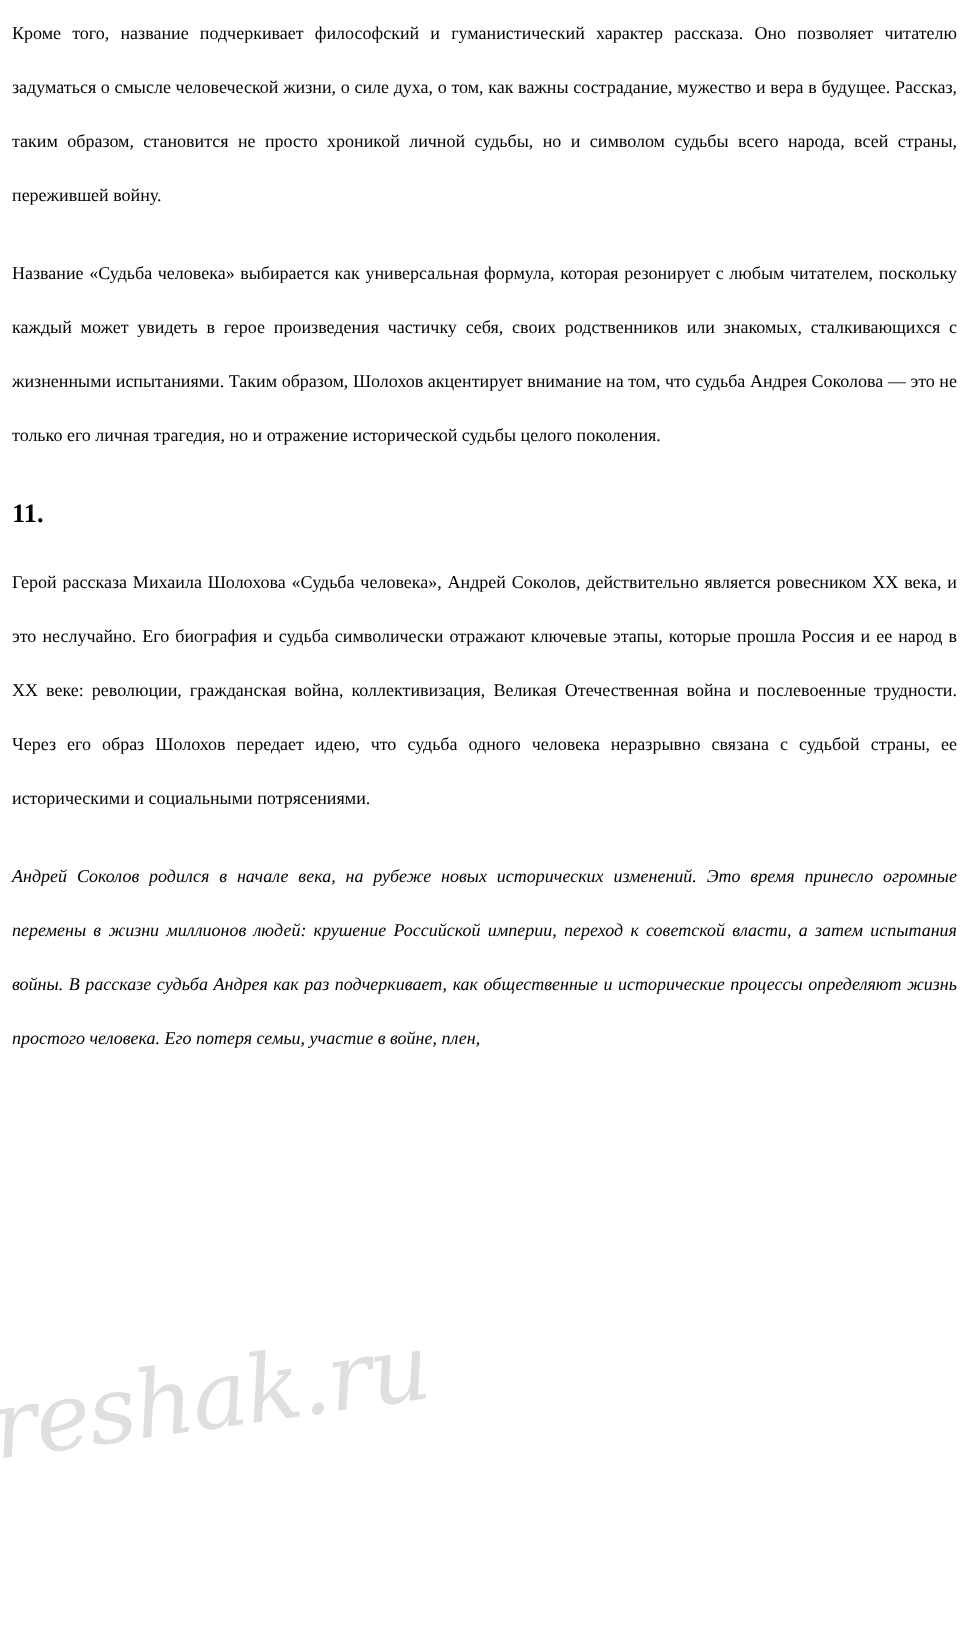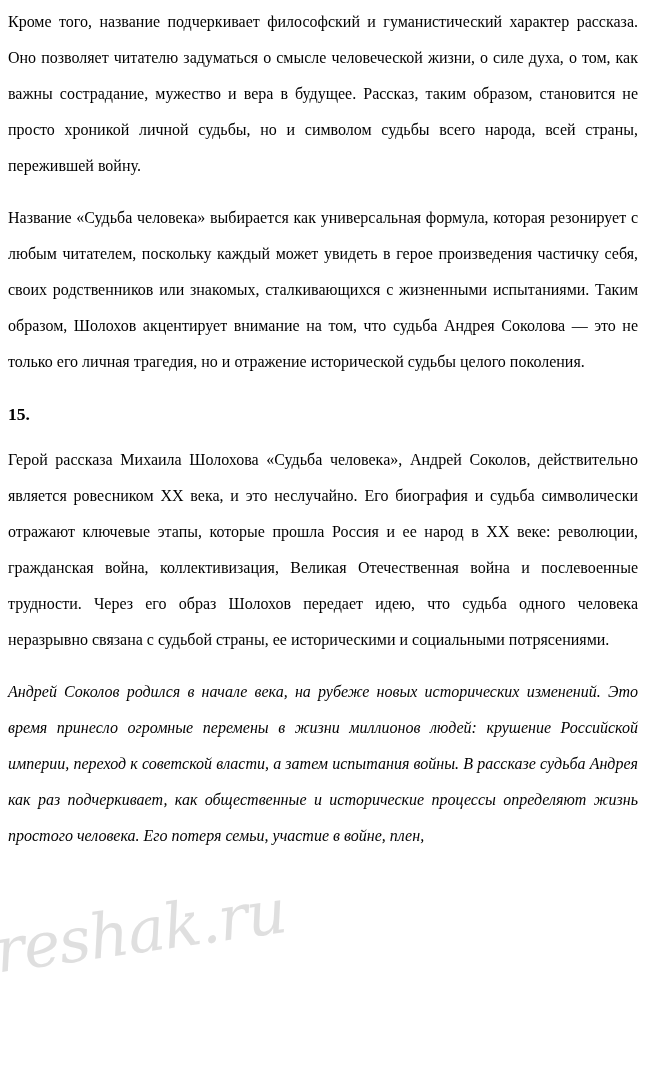--- a/index.html
+++ b/index.html
@@ -22,21 +22,21 @@
     padding: 0 8px;
     box-sizing: border-box;
     overflow: hidden;
   }
   .content {
     position: relative;
     z-index: 2;
     padding-top: 4px;
   }
   p.para {
-    font-size: 16px;
+    font-size: 12px;
     line-height: 36px;
     text-align: justify;
     text-justify: inter-word;
     margin: 0 0 16px 0;
     hyphens: none;
   }
   p.para:last-child {
     margin-bottom: 0;
     font-style: italic;
   }
@@ -65,17 +65,17 @@
   }
 </style>
 </head>
 <body>
 
 <div class="page">
   <div class="watermark">reshak.ru</div>
   <div class="content">
     <p class="para">Кроме того, название подчеркивает философский и гуманистический характер рассказа. Оно позволяет читателю задуматься о смысле человеческой жизни, о силе духа, о том, как важны сострадание, мужество и вера в будущее. Рассказ, таким образом, становится не просто хроникой личной судьбы, но и символом судьбы всего народа, всей страны, пережившей войну.</p>
     <p class="para">Название «Судьба человека» выбирается как универсальная формула, которая резонирует с любым читателем, поскольку каждый может увидеть в герое произведения частичку себя, своих родственников или знакомых, сталкивающихся с жизненными испытаниями. Таким образом, Шолохов акцентирует внимание на том, что судьба Андрея Соколова — это не только его личная трагедия, но и отражение исторической судьбы целого поколения.</p>
-    <div class="section-num">15.</div>
+    <div class="section-num">11.</div>
     <p class="para">Герой рассказа Михаила Шолохова «Судьба человека», Андрей Соколов, действительно является ровесником XX века, и это неслучайно. Его биография и судьба символически отражают ключевые этапы, которые прошла Россия и ее народ в XX веке: революции, гражданская война, коллективизация, Великая Отечественная война и послевоенные трудности. Через его образ Шолохов передает идею, что судьба одного человека неразрывно связана с судьбой страны, ее историческими и социальными потрясениями.</p>
     <p class="para">Андрей Соколов родился в начале века, на рубеже новых исторических изменений. Это время принесло огромные перемены в жизни миллионов людей: крушение Российской империи, переход к советской власти, а затем испытания войны. В рассказе судьба Андрея как раз подчеркивает, как общественные и исторические процессы определяют жизнь простого человека. Его потеря семьи, участие в войне, плен,</p>
   </div>
 </div>
 
 </body></html>

